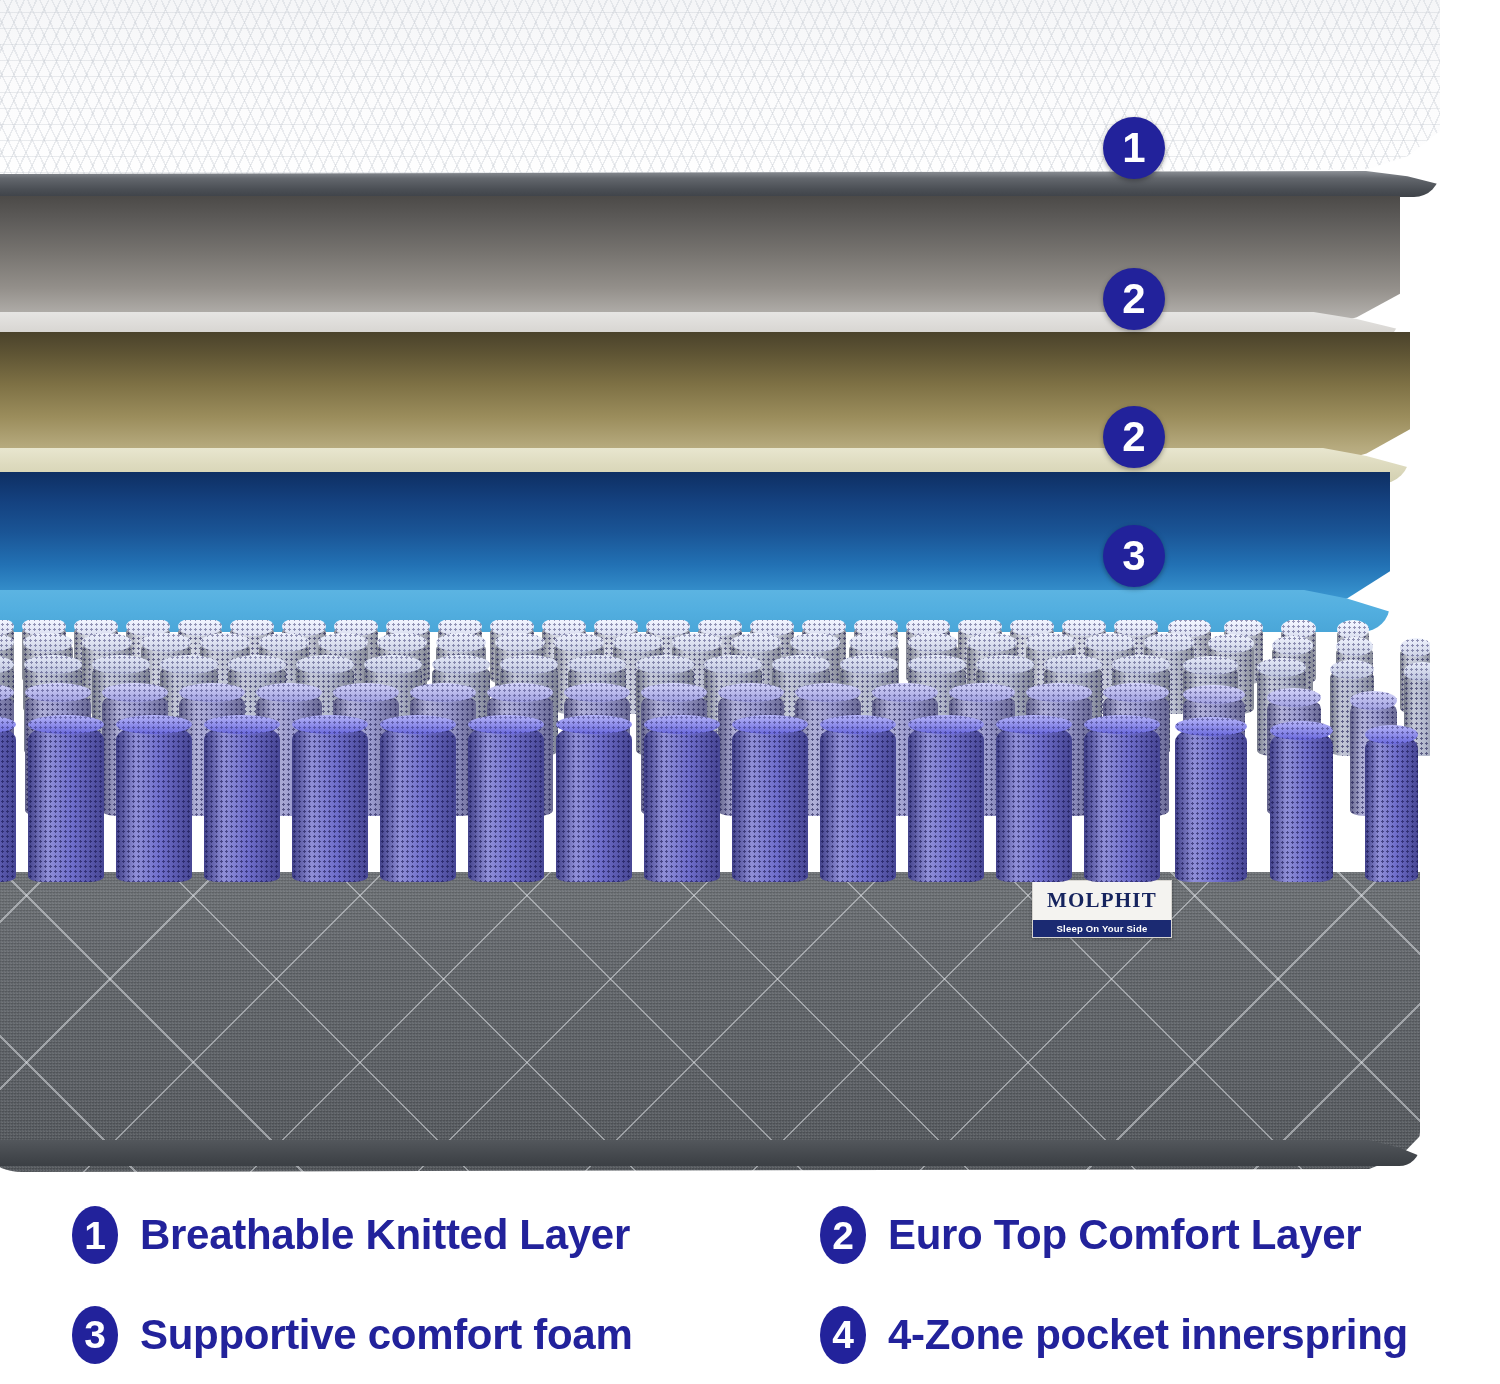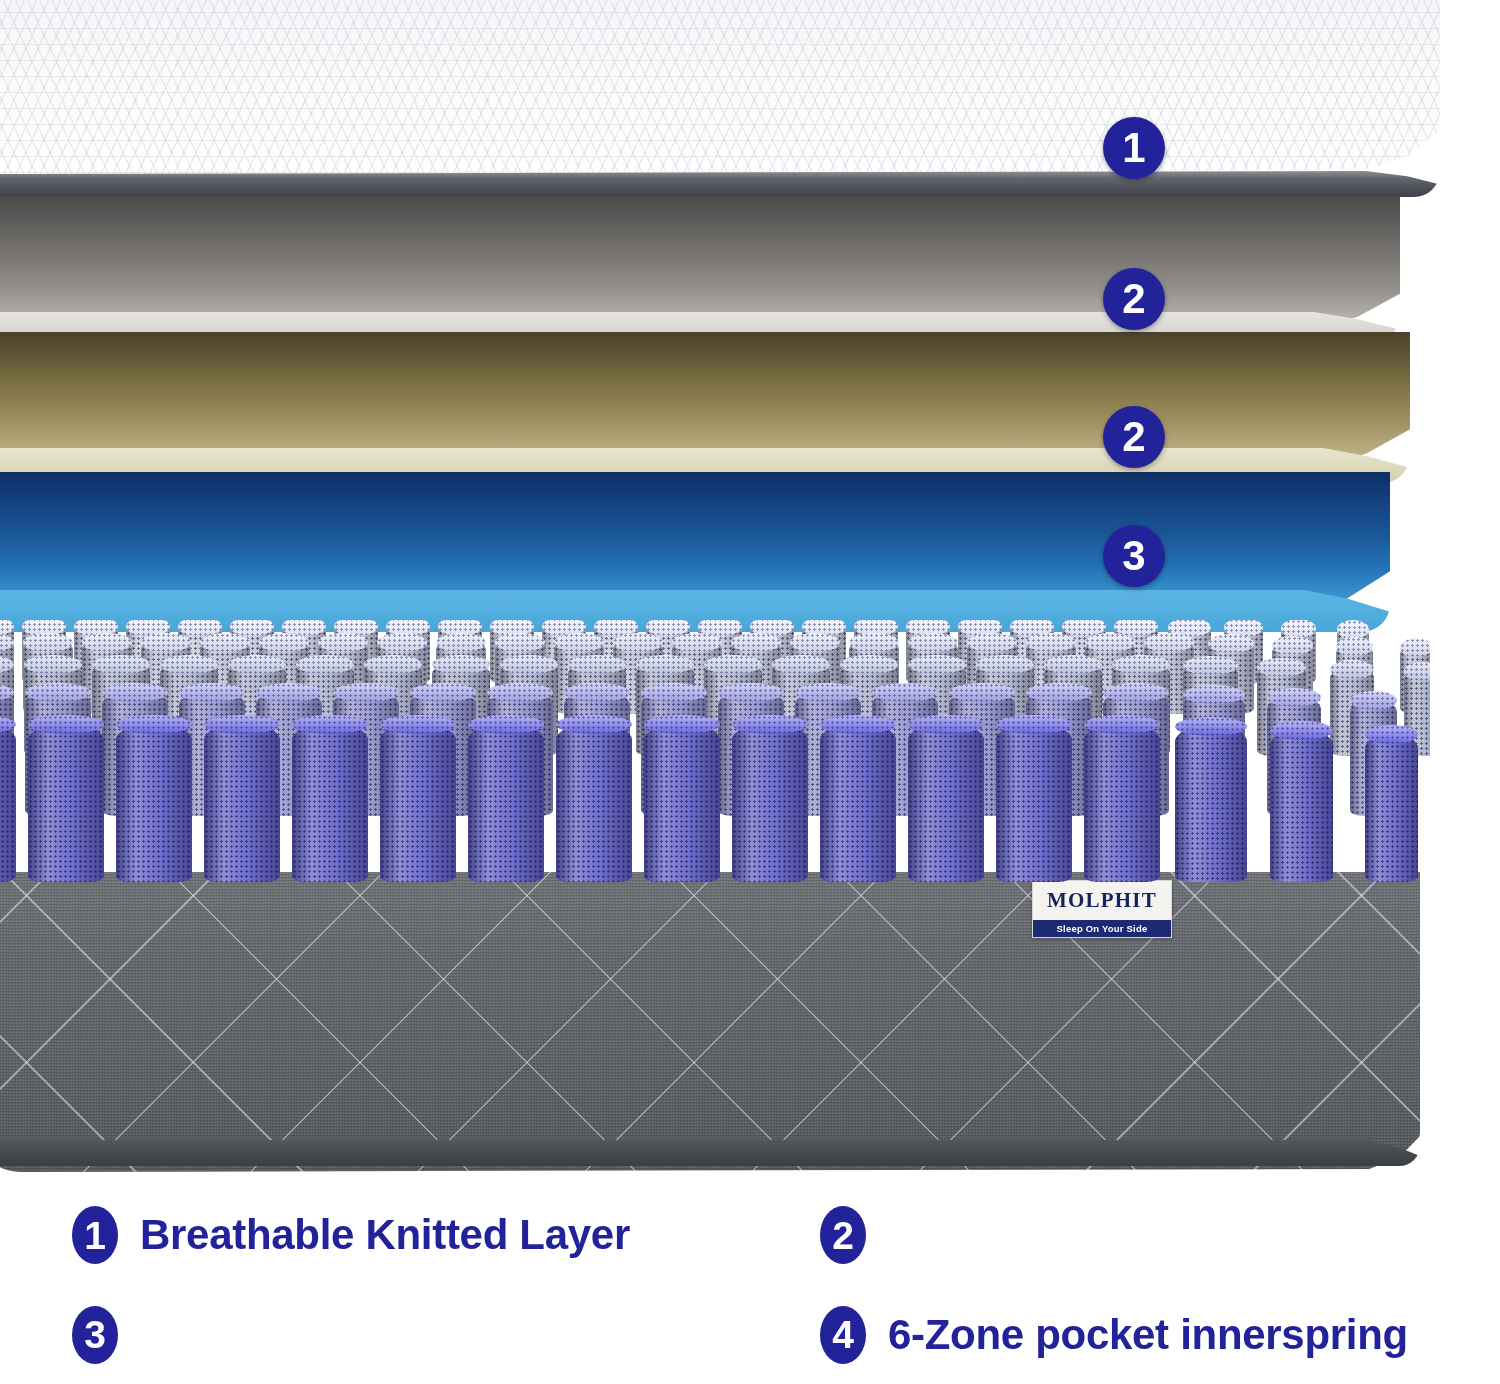--- a/index.html
+++ b/index.html
@@ -349,23 +349,25 @@
 
 <div id="legend">
 
   <div class="legend-item col1">
     <div class="legend-badge">1</div>
     <div class="legend-label">Breathable Knitted Layer</div>
   </div>
 
   <div class="legend-item col2">
     <div class="legend-badge">2</div>
+    <div class="legend-label">Euro Top Comfort Layer</div>
   </div>
 
   <div class="legend-item col1">
     <div class="legend-badge">3</div>
+    <div class="legend-label">Supportive comfort foam</div>
   </div>
 
   <div class="legend-item col2">
     <div class="legend-badge">4</div>
-    <div class="legend-label">6-Zone pocket innerspring</div>
+    <div class="legend-label">4-Zone pocket innerspring</div>
   </div>
 </div>
 
 </body></html>

